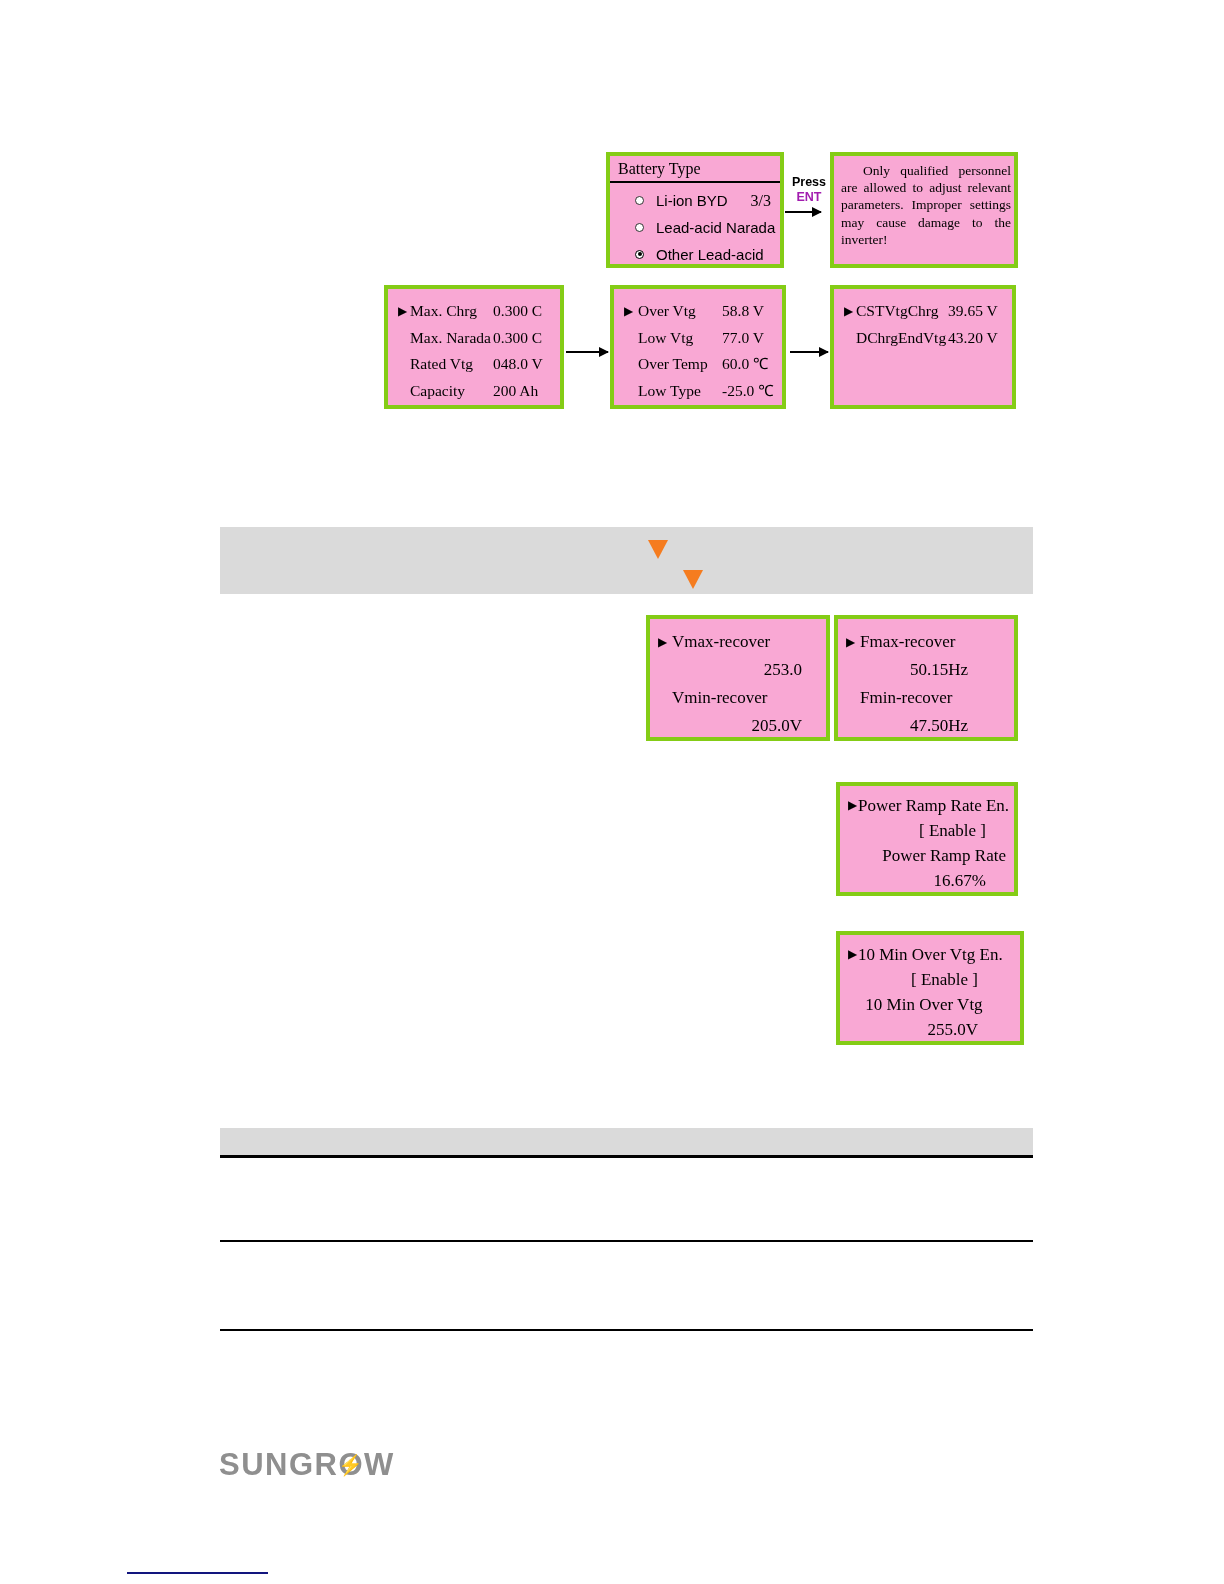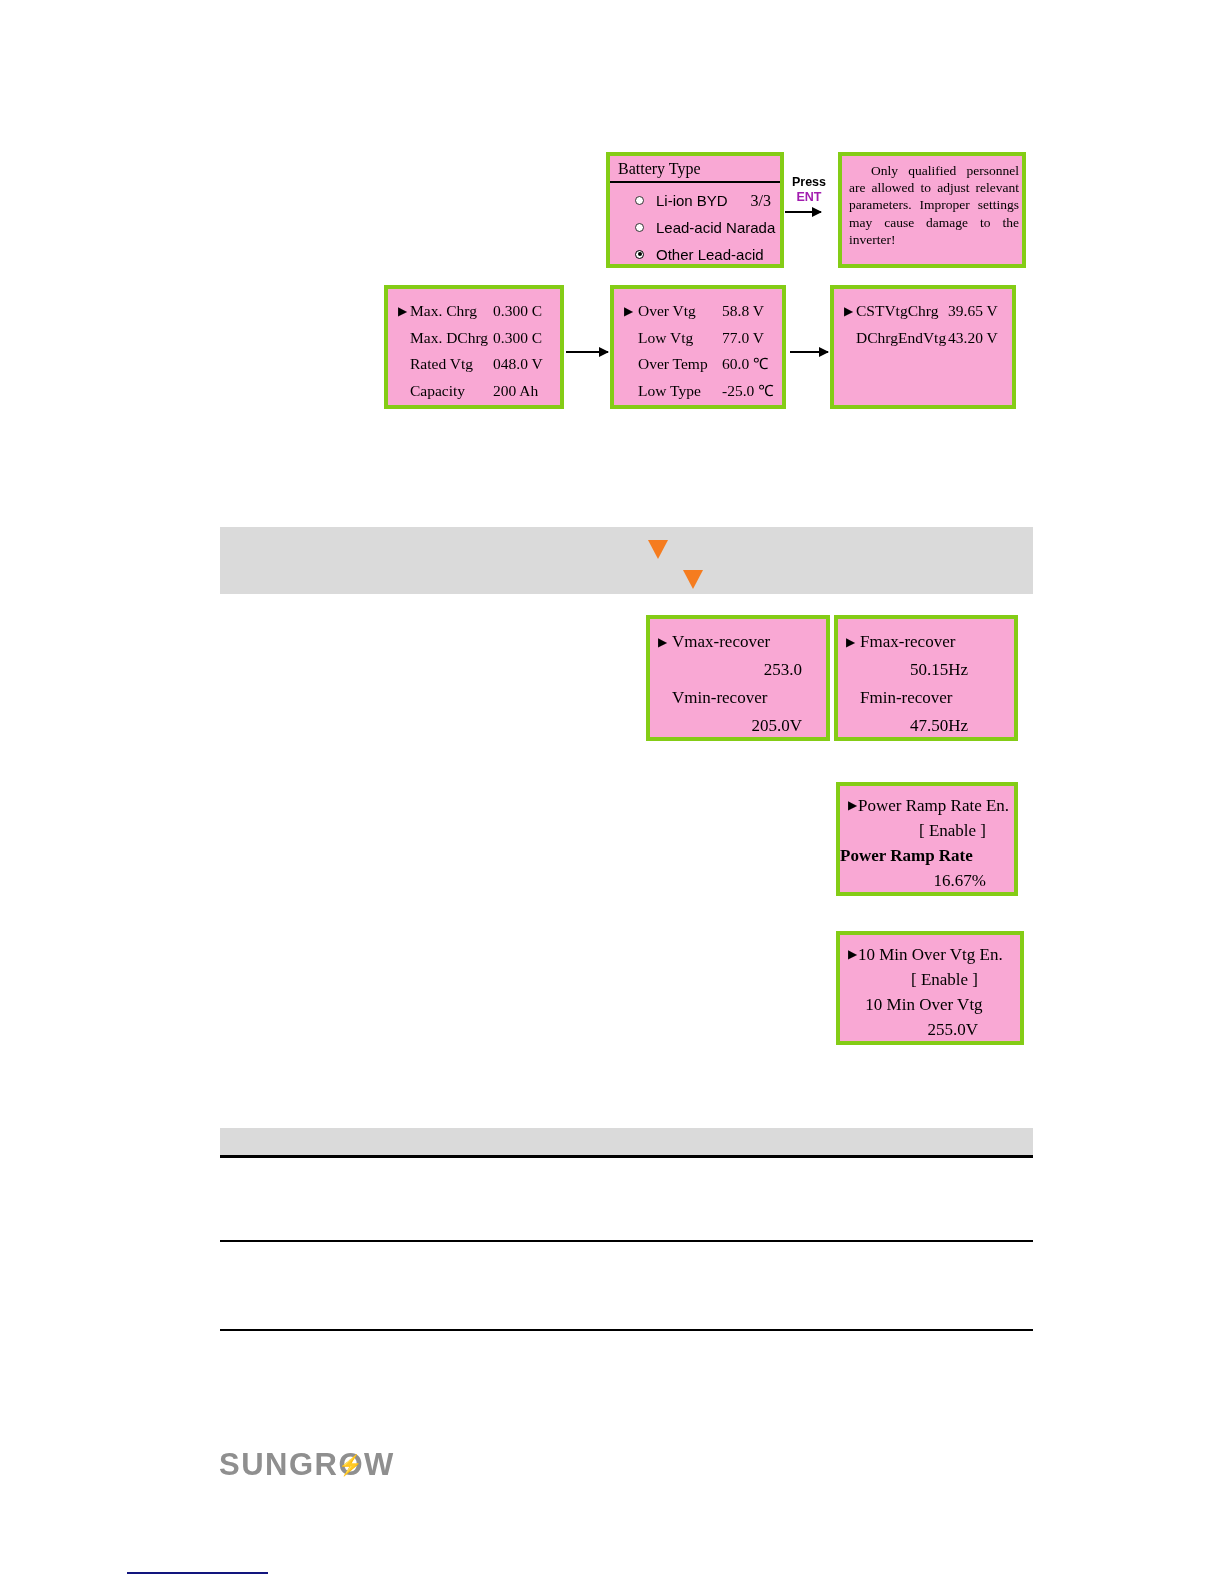--- a/index.html
+++ b/index.html
@@ -70,21 +70,20 @@
   }
 
   
   #warning-box {
     left: 830px; top: 152px; width: 188px; height: 116px;
     padding: 6px 3px 0 7px;
     font-size: 13.5px;
     line-height: 17.2px;
     text-align: justify;
     text-align-last: left;
-    margin-left: 8px;
   }
   #warning-box .warn-text { display: block; text-indent: 22px; }
 
   
   #press-ent-label {
     position: absolute;
     left: 786px; top: 175px;
     width: 46px;
     text-align: center;
     font-family: "Liberation Sans", sans-serif;
@@ -179,21 +178,21 @@
 
   #vrecover-box  { left: 646px; top: 615px; width: 184px; height: 126px; padding-top: 9px; }
   #frecover-box  { left: 834px; top: 615px; width: 184px; height: 126px; padding-top: 9px; }
   #vrecover-box .gb-line.value { padding-right: 24px; }
   #frecover-box .gb-line.value { padding-right: 46px; }
 
   #power-ramp-box { left: 836px; top: 782px; width: 182px; height: 114px; padding-top: 7px; }
   #power-ramp-box .gb-line { height: 25px; line-height: 25px; }
   #power-ramp-box .gb-line.label { padding-left: 18px; }
   #power-ramp-box .gb-line.value { padding-right: 28px; }
-  #power-ramp-box .gb-line.center2 { text-align: left; padding-right: 0; font-weight: bold; }
+  #power-ramp-box .gb-line.center2 { text-align: right; padding-right: 8px; }
 
   #ten-min-box { left: 836px; top: 931px; width: 188px; height: 114px; padding-top: 7px; }
   #ten-min-box .gb-line { height: 25px; line-height: 25px; }
   #ten-min-box .gb-line.label { padding-left: 18px; }
   #ten-min-box .gb-line.value { padding-right: 42px; }
   #ten-min-box .gb-line.center2 { text-align: center; padding-right: 12px; }
 
   
   #sungrow-logo {
     position: absolute;
@@ -256,21 +255,21 @@
   </div>
 
   <div class="lcd param-box" id="batt-param-box-1">
     <div class="param-row">
       <span class="caret">▶</span>
       <span class="pname">Max. Chrg</span>
       <span class="pval">0.300 C</span>
     </div>
     <div class="param-row">
       <span class="caret"></span>
-      <span class="pname">Max. DChrg</span>
+      <span class="pname">Max. Narada</span>
       <span class="pval">0.300 C</span>
     </div>
     <div class="param-row">
       <span class="caret"></span>
       <span class="pname">Rated Vtg</span>
       <span class="pval">048.0 V</span>
     </div>
     <div class="param-row">
       <span class="caret"></span>
       <span class="pname">Capacity</span>

